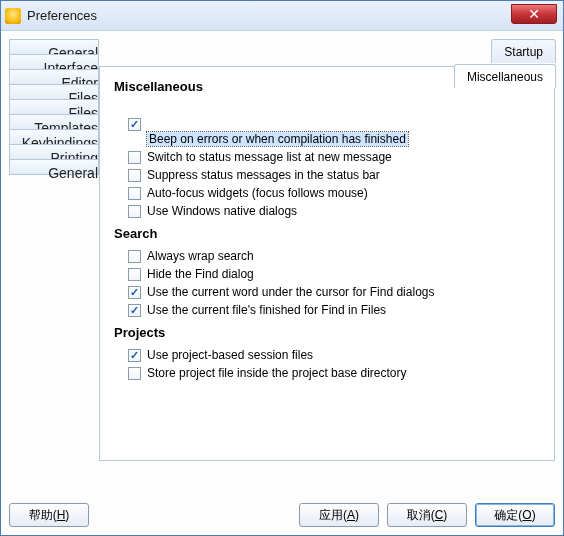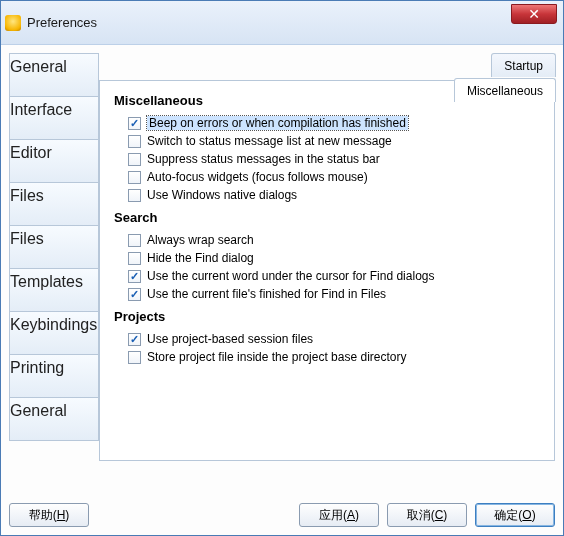--- a/index.html
+++ b/index.html
@@ -13,21 +13,21 @@
 }
 .window {
   width: 564px;
   height: 536px;
   border: 1px solid #4a7bb5;
   background: #fff;
   display: flex;
   flex-direction: column;
 }
 .titlebar {
-  height: 44px;
+  height: 30px;
   background: linear-gradient(to bottom, #eaf1fb, #d7e4f4);
   border-bottom: 1px solid #bcd0e8;
   display: flex;
   align-items: center;
   padding: 0 4px;
   position: relative;
 }
 .titlebar .app-icon {
   width: 16px; height: 16px;
   background: radial-gradient(circle at 50% 40%, #ffe680, #f7b500 70%, #b87b00);
@@ -60,27 +60,27 @@
   display: flex;
   gap: 0;
 }
 .sidebar {
   width: 90px;
   display: flex;
   flex-direction: column;
   gap: 0;
 }
 .side-item {
-  height: 44px;
+  height: 16px;
   border: 1px solid #b7c7d9;
   background: linear-gradient(to bottom, #f7fbff, #e4edf7);
-  text-align: left;
+  text-align: right;
   line-height: 26px;
   cursor: pointer;
-  font-size: 16px;
+  font-size: 14px;
   color: #222;
   margin-bottom: -1px;
 }
 .content {
   flex: 1;
   display: flex;
   flex-direction: column;
 }
 .tabstrip {
   height: 28px;
@@ -142,20 +142,21 @@
   content: "✓";
   color: #1a5fb4;
   font-size: 11px;
   font-weight: bold;
   line-height: 11px;
 }
 .check-row.highlight .lbl {
   background: #cde4ff;
   outline: 1px dotted #555;
   padding: 0 2px;
+  margin-top: 30px;
 }
 .button-row {
   display: flex;
   justify-content: flex-end;
   gap: 8px;
   padding-top: 10px;
 }
 .button-row .left { margin-right: auto; }
 .btn {
   min-width: 80px;

